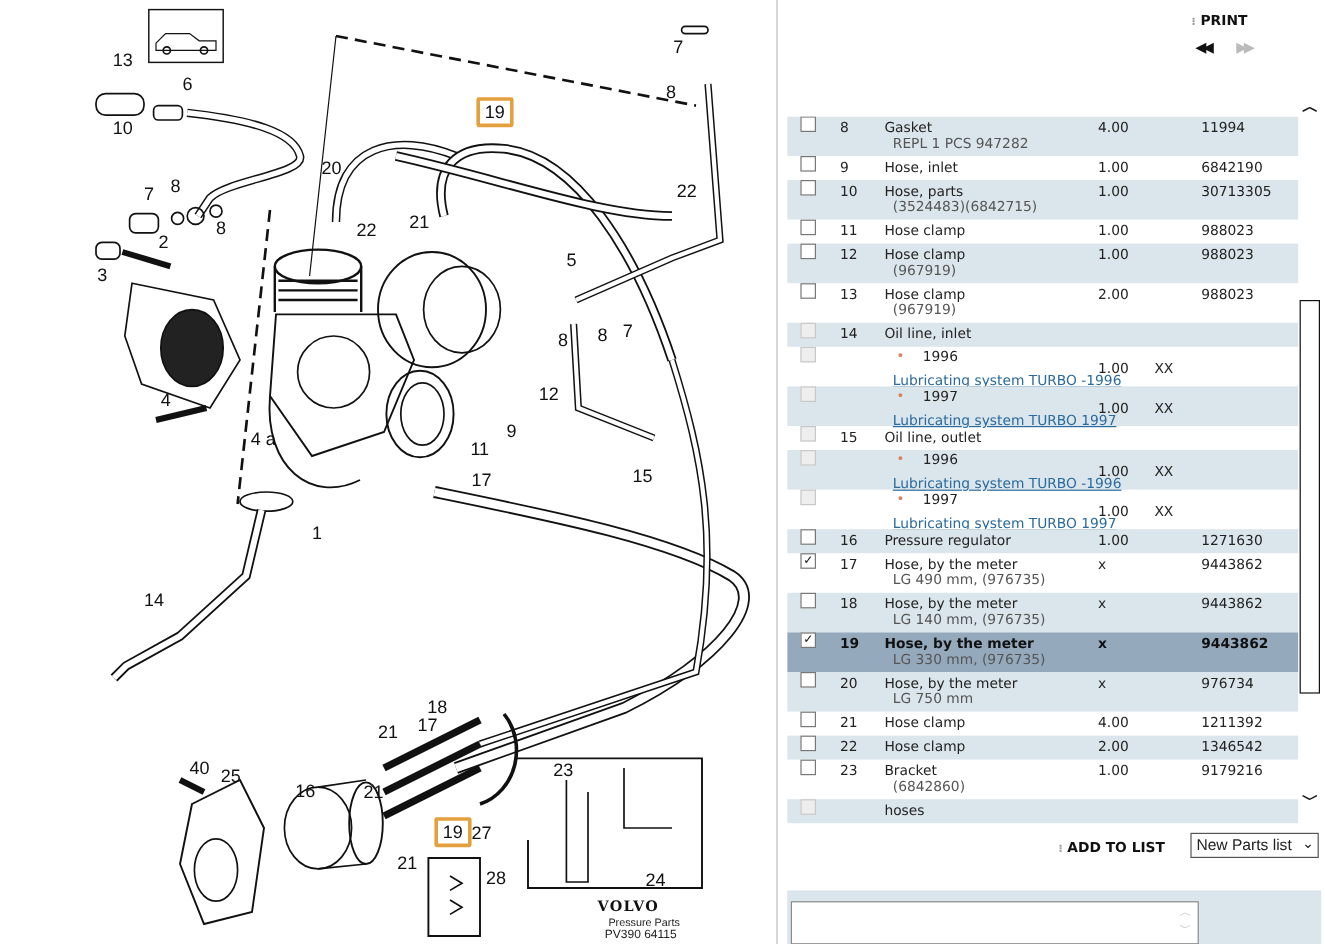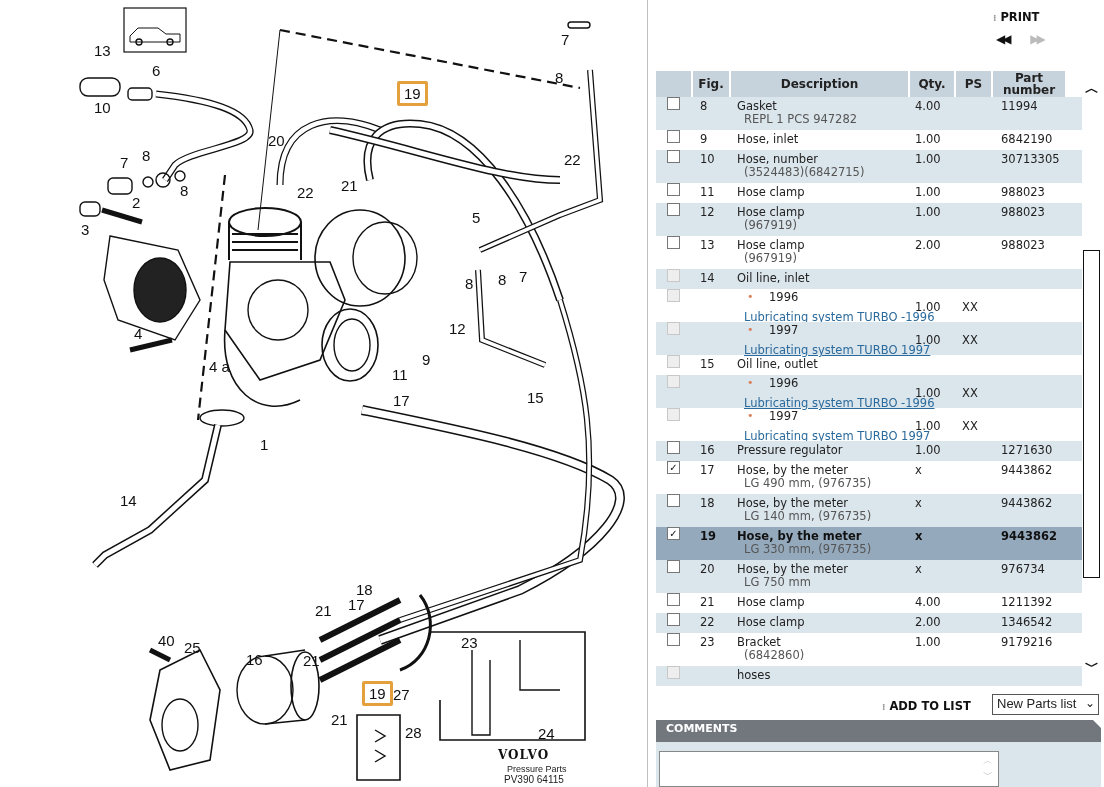--- a/index.html
+++ b/index.html
@@ -195,28 +195,20 @@
     <span class="brand-code">PV390 64115</span>
   </div>
 
   <div id="parts">
     <div class="print"><span class="dots">⁝</span><span>PRINT</span></div>
     <div class="nav">
       <span class="prev">◀◀</span>
       <span class="next">▶▶</span>
     </div>
 
-    <div class="thead">
-      <div class="th-cb"></div>
-      <div class="th-fig">Fig.</div>
-      <div class="th-desc">Description</div>
-      <div class="th-qty">Qty.</div>
-      <div class="th-ps">PS</div>
-      <div class="th-part">Part number</div>
-    </div>
 
     <div class="tbody" id="tbody">
         <div class="row alt" style="height: 33px;">
           <span class="cb"></span>
           <span class="fig">8</span>
           <span class="desc">Gasket</span>
           <span class="sub">REPL 1 PCS 947282</span>
           <span class="qty">4.00</span>
           <span class="ps"></span>
           <span class="part">11994</span>
@@ -225,21 +217,21 @@
           <span class="cb"></span>
           <span class="fig">9</span>
           <span class="desc">Hose, inlet</span>
           <span class="qty">1.00</span>
           <span class="ps"></span>
           <span class="part">6842190</span>
         </div>
         <div class="row alt" style="height: 33px;">
           <span class="cb"></span>
           <span class="fig">10</span>
-          <span class="desc">Hose, number</span>
+          <span class="desc">Hose, parts</span>
           <span class="sub">(3524483)(6842715)</span>
           <span class="qty">1.00</span>
           <span class="ps"></span>
           <span class="part">30713305</span>
         </div>
         <div class="row" style="height: 20px;">
           <span class="cb"></span>
           <span class="fig">11</span>
           <span class="desc">Hose clamp</span>
           <span class="qty">1.00</span>
@@ -394,19 +386,18 @@
     <span class="scroll-up">︿</span>
     <div class="scroll-thumb"></div>
     <span class="scroll-down">﹀</span>
 
     <div class="add-list"><span class="dots">⁝</span><span>ADD TO LIST</span></div>
     <div class="list-select">
       <span>New Parts list</span>
       <span class="chev">⌄</span>
     </div>
 
-    <div class="comments-head">COMMENTS</div>
     <div class="comments-body">
       <textarea class="comments-input" value="" style=""></textarea>
       <span class="comments-input-scroll">︿<br>﹀</span>
     </div>
   </div>
 </div>
 
 </body></html>

